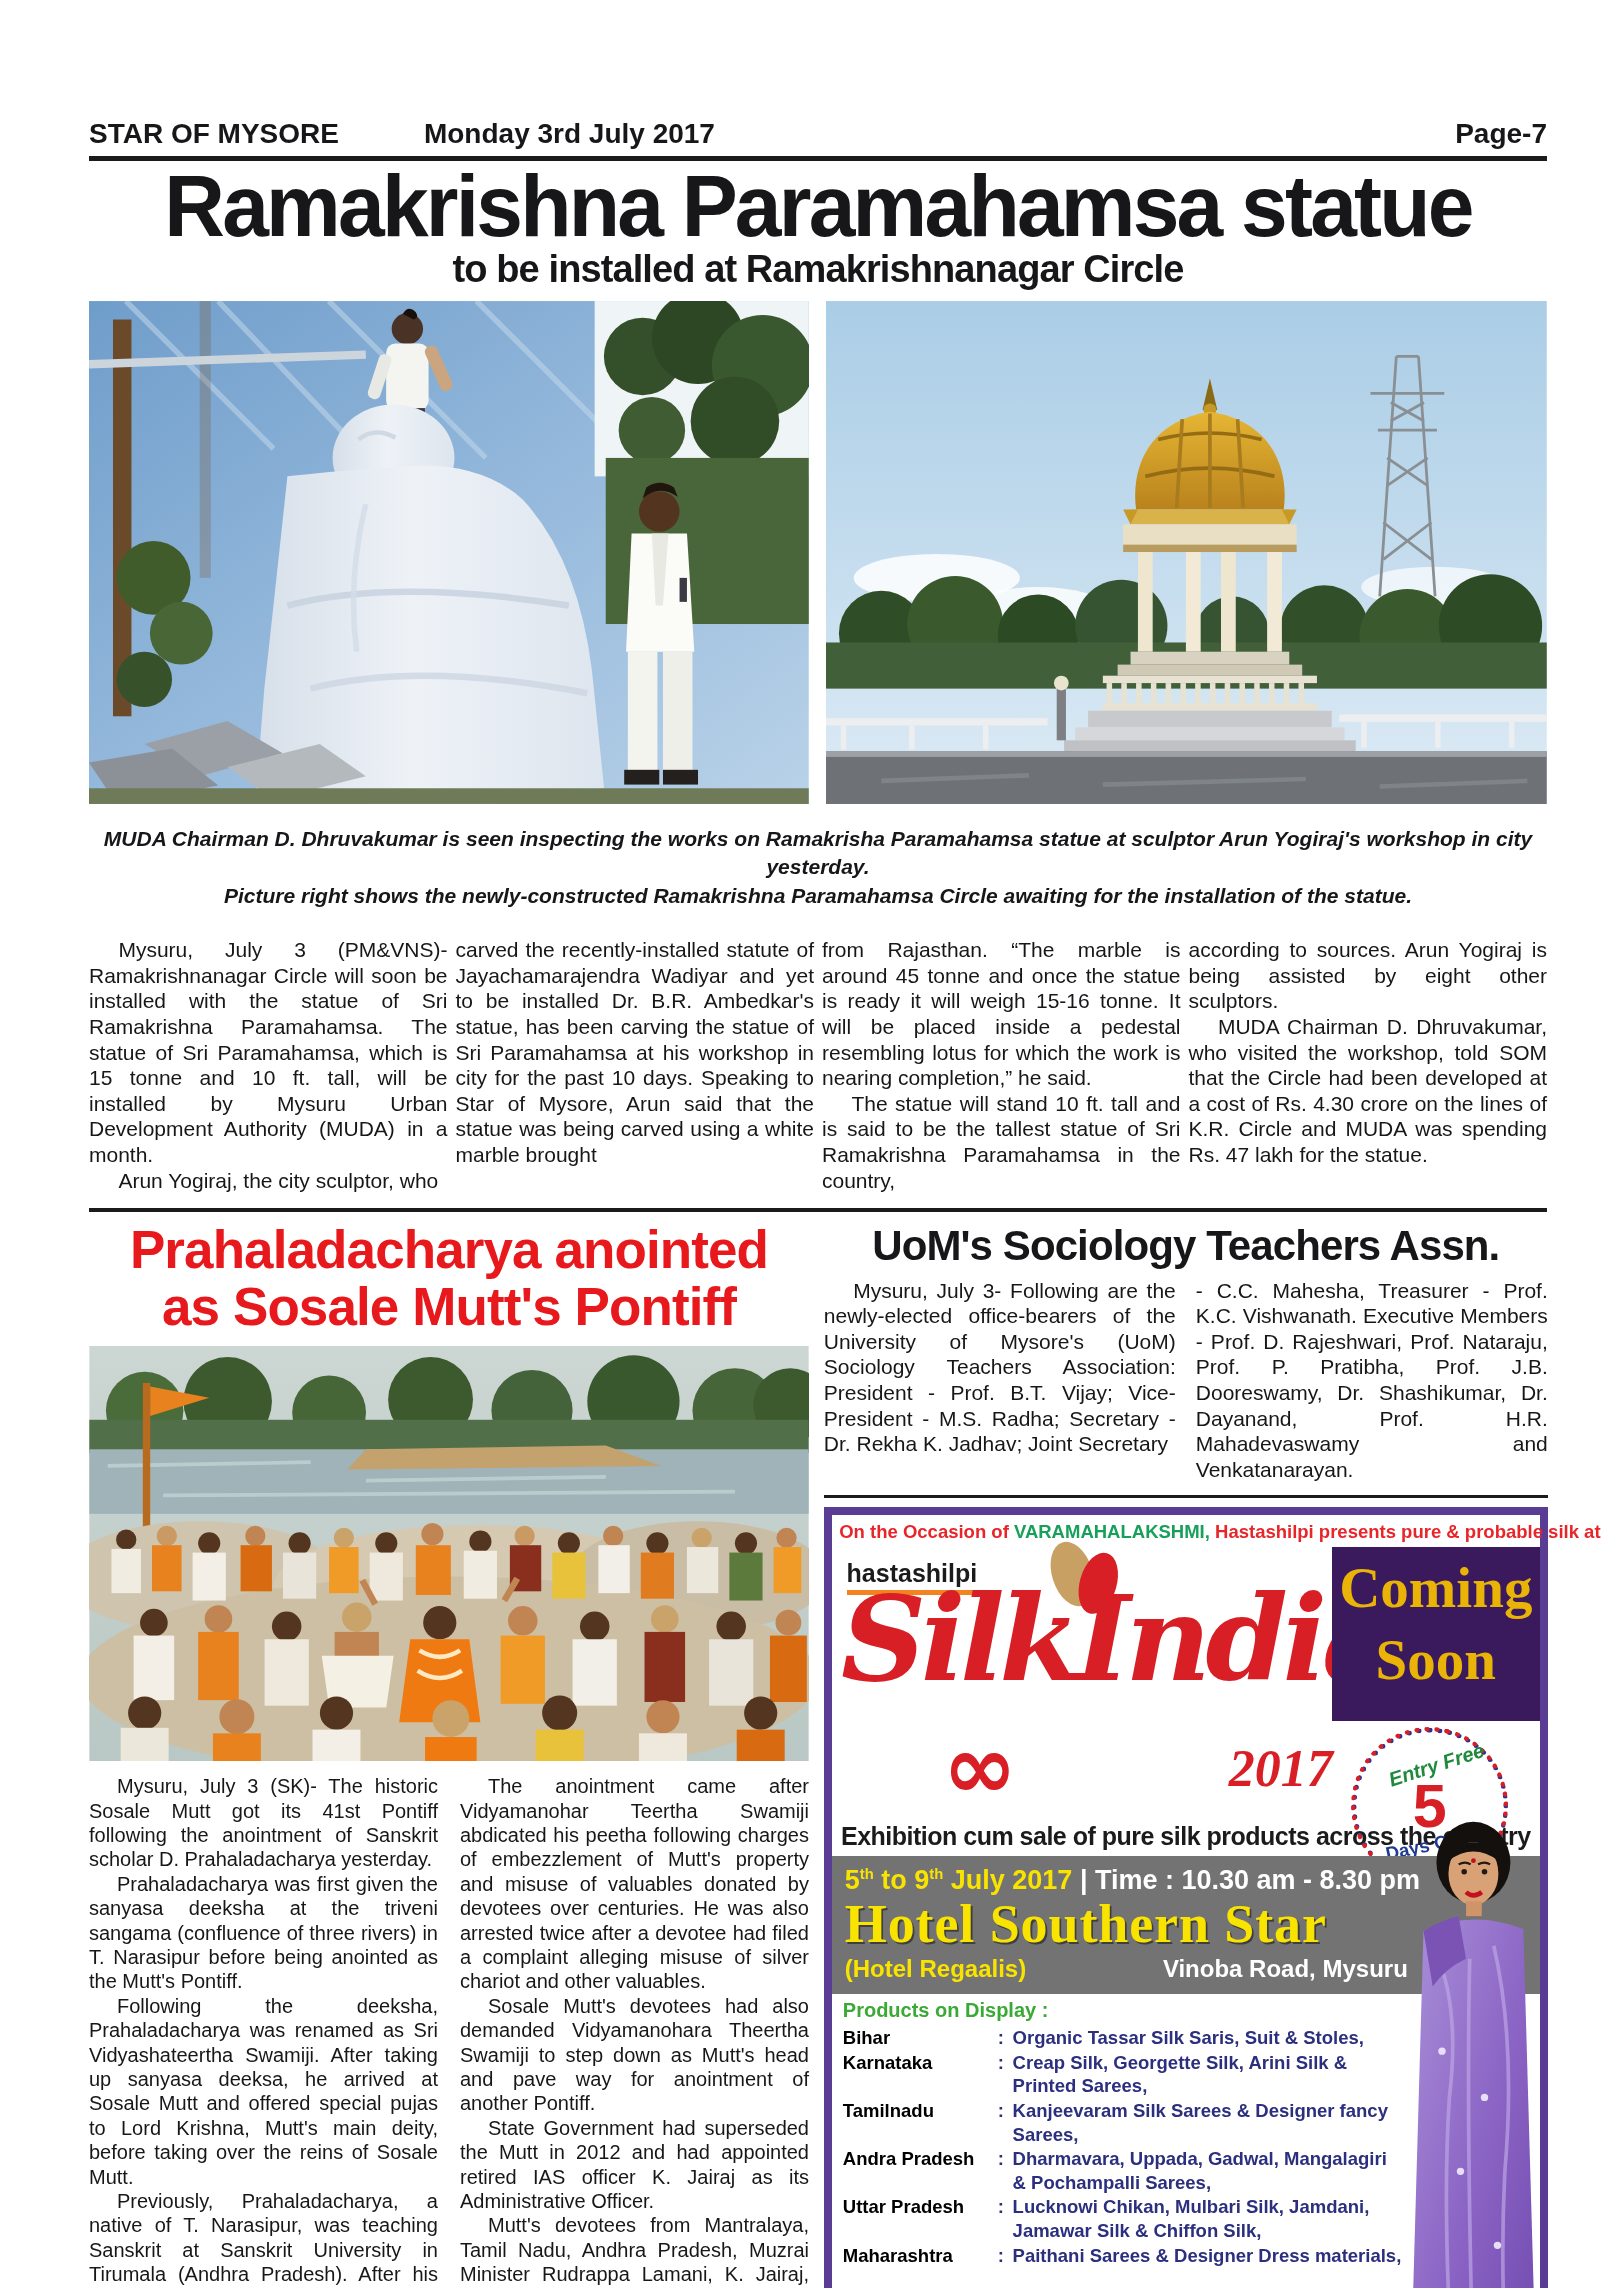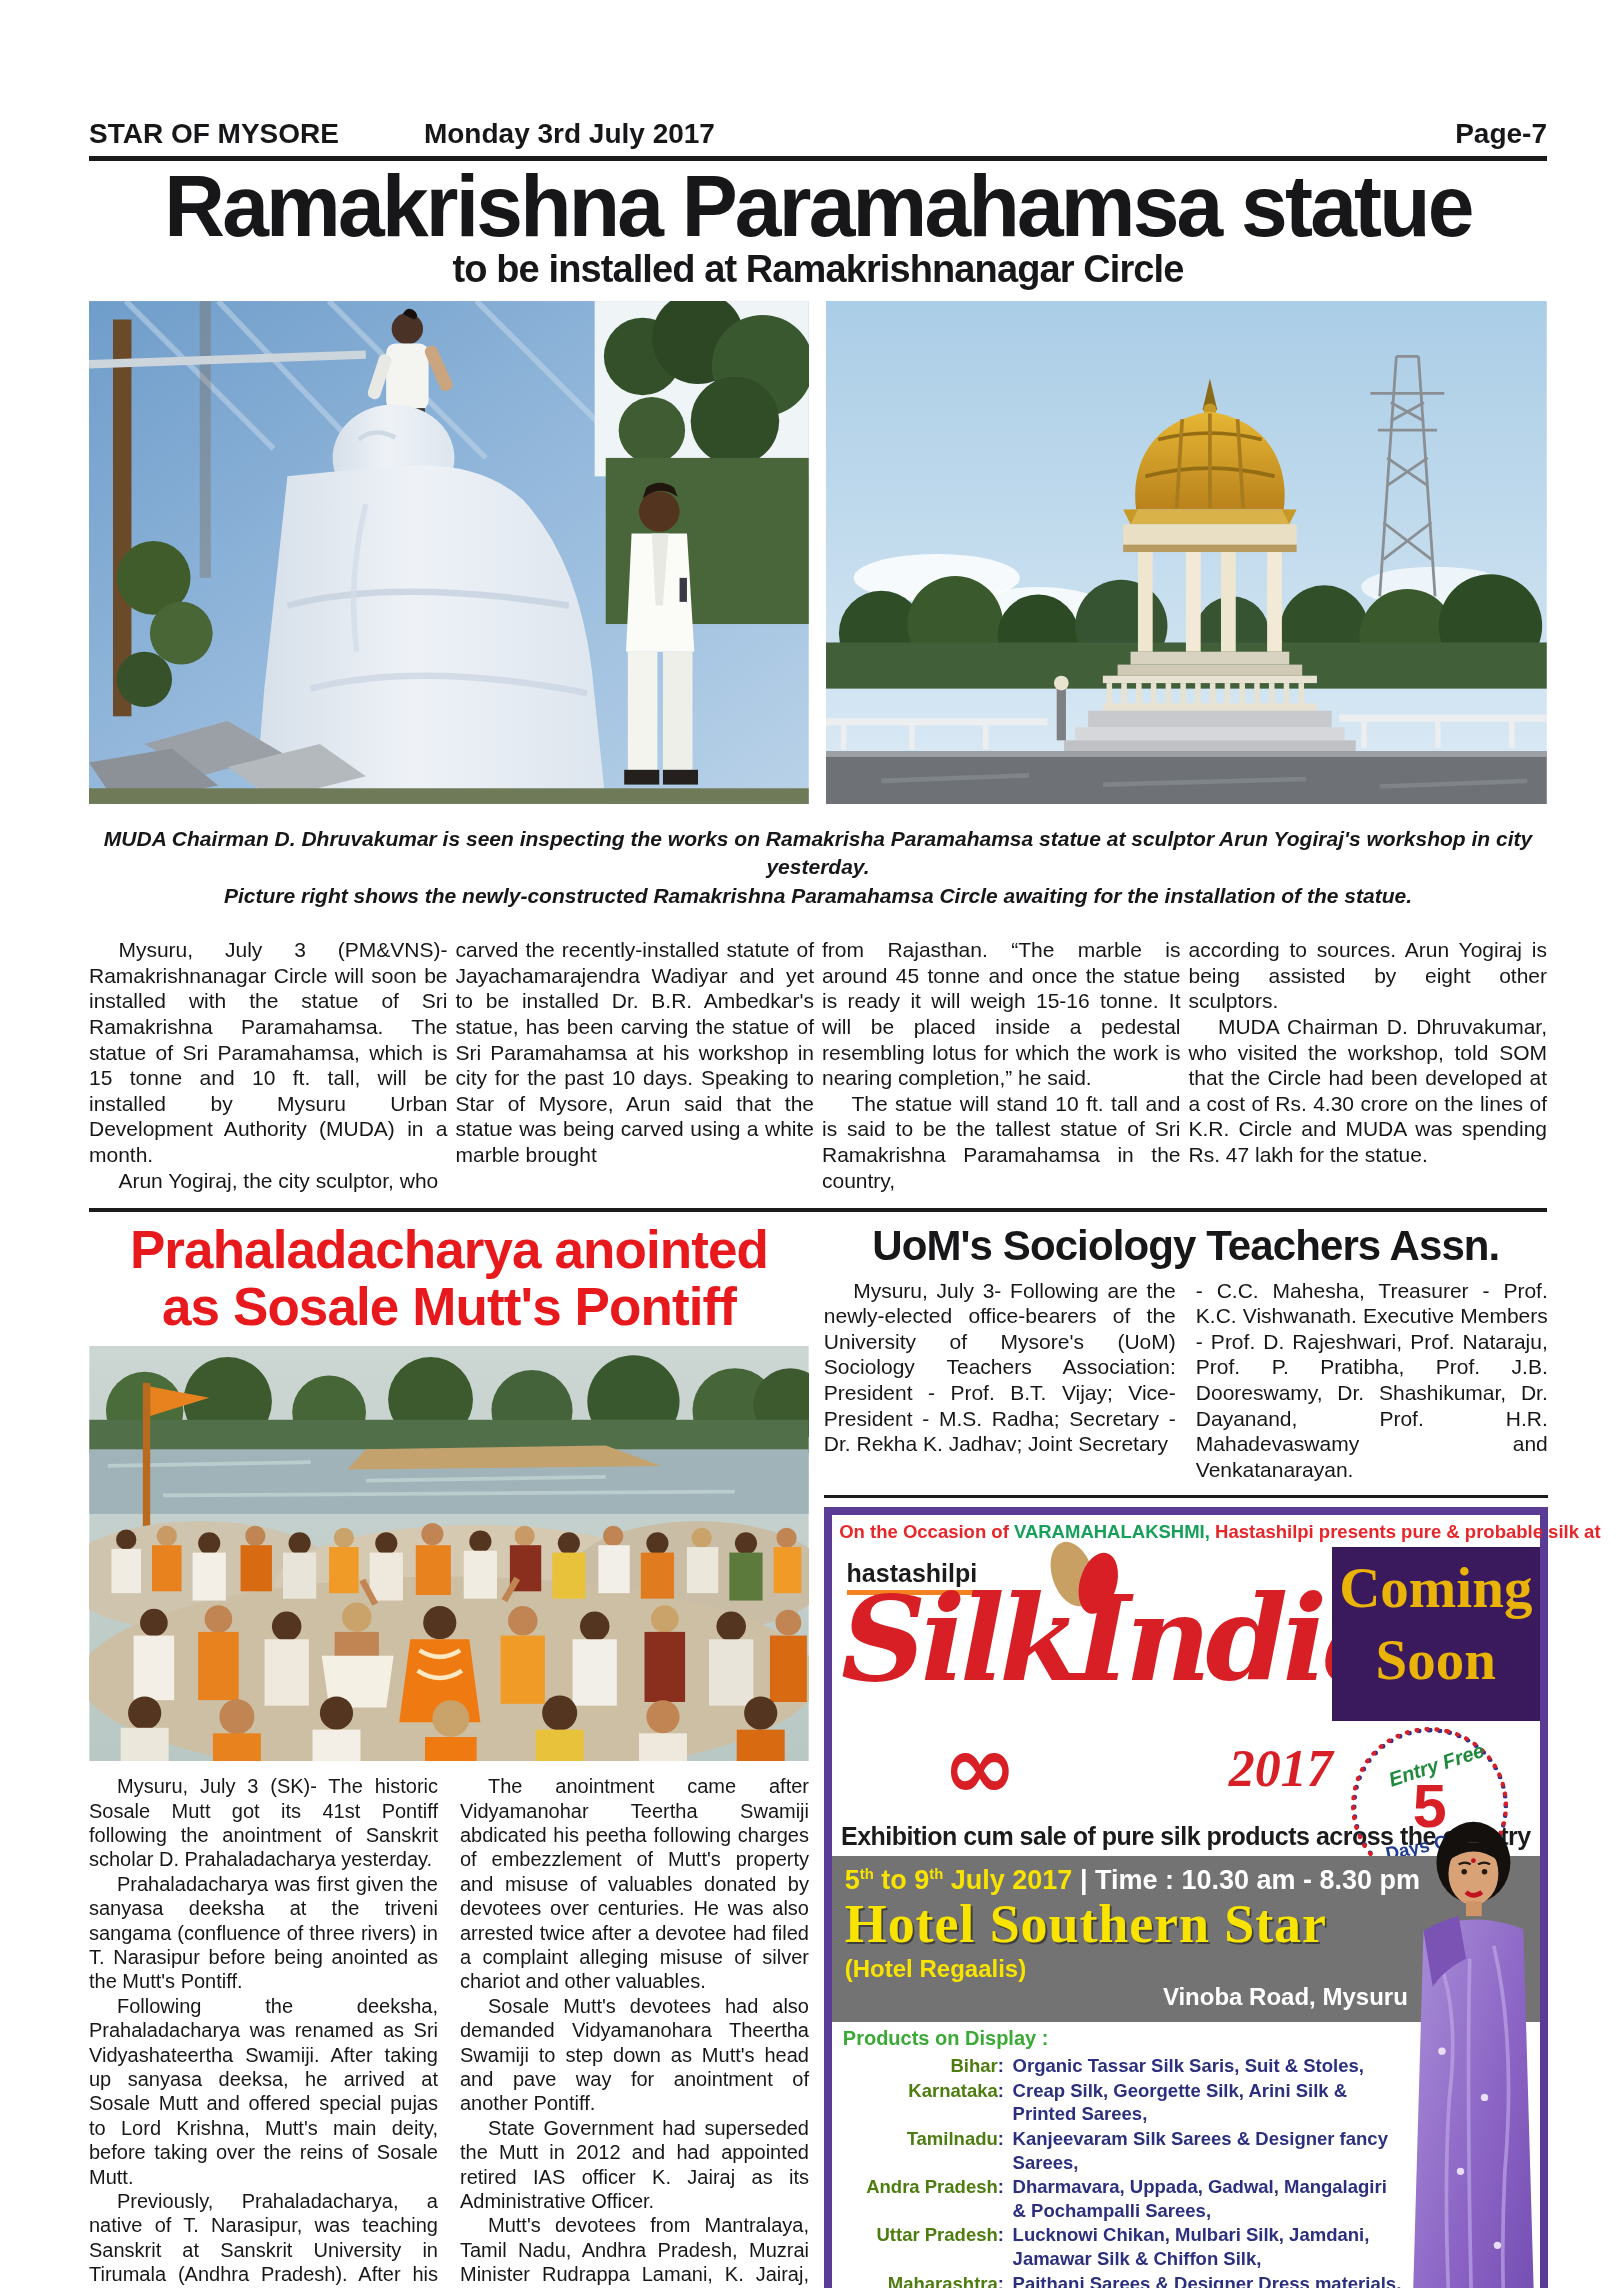--- a/index.html
+++ b/index.html
@@ -71,27 +71,27 @@
   .badge .b-top{color:#1f8a3c;font-style:italic;font-weight:bold;font-size:20px;transform:rotate(-18deg) translateX(7.4px);}
   .badge .b-num{color:#d81f26;font-weight:bold;font-size:61px;line-height:0.9;}
   .badge .b-bot{color:#1f3a93;font-weight:bold;font-size:18.5px;transform:rotate(-12deg);}
   .ad-tagline{font-weight:bold;font-size:25px;color:#1b1b1b;padding:1.8px 7.4px 5.5px 9.2px;letter-spacing:-0.5px;}
   .ad-band{position:relative;background:#737373;color:#fff;padding:9.2px 13px 11px 13px;}
   .ad-dates{font-weight:bold;font-size:27px;color:#ffffff;}
   .ad-dates .yel{color:#f9e400;}
   .ad-dates sup{font-size:14.8px;}
   .ad-hotel{font-family:"Liberation Serif",serif;font-weight:bold;font-size:54px;color:#f9e400;
             letter-spacing:0.9px;line-height:1.05;text-shadow:1.8px 1.8px 0 rgba(0,0,0,0.45);white-space:nowrap;}
-  .ad-hotel-row{display:flex;font-weight:bold;font-size:24px;margin-top:1.8px;width:563px;flex-direction:column;}
+  .ad-hotel-row{display:flex;font-weight:bold;font-size:24px;margin-top:1.8px;width:563px;}
   .ad-hotel-row .reg{color:#f9e400;}
   .ad-hotel-row .loc{flex:1;text-align:right;color:#ffffff;}
   .ad-products{padding:5.5px 138px 0 11px;}
   .ad-products-label{color:#3aa935;font-weight:bold;font-size:20px;margin-bottom:3.7px;}
   .prod-row{display:flex;font-weight:bold;font-size:18.5px;line-height:1.28;margin-bottom:0.9px;}
-  .prod-row .ad-state{width:155px;color:#4d7c0f;flex:none;text-align:right;}
+  .prod-row .ad-state{width:155px;color:#000000;flex:none;}
   .prod-row .ad-colon{width:14.8px;color:#2b2f7e;flex:none;}
   .prod-row .ad-desc{flex:1;color:#2b2f7e;}
   .model{position:absolute;right:0;top:305px;bottom:0;width:135px;}
 </style>
 </head>
 <body>
 
 <div class="page">
 <div class="content">
 

